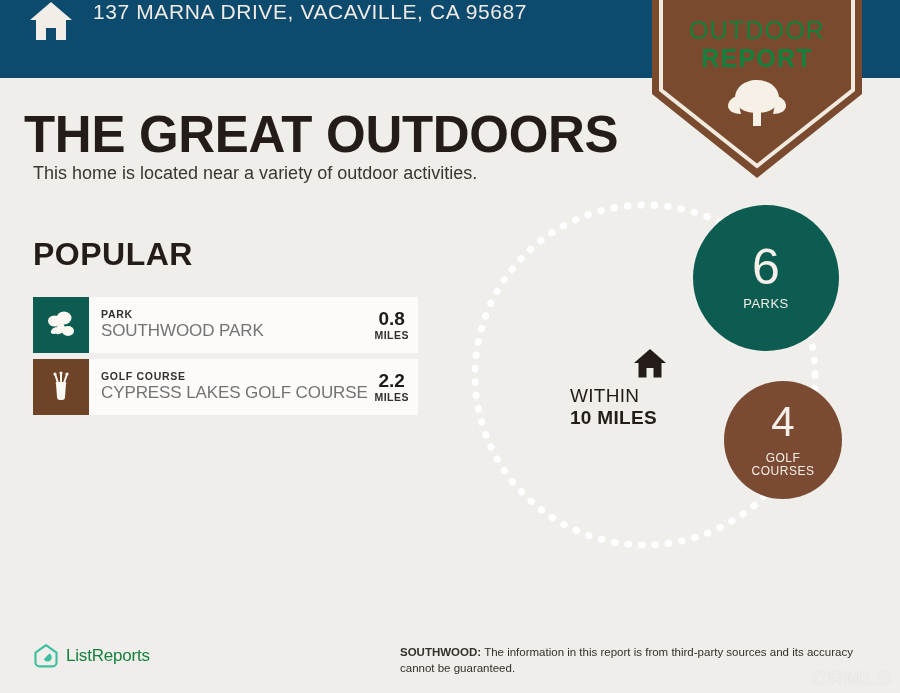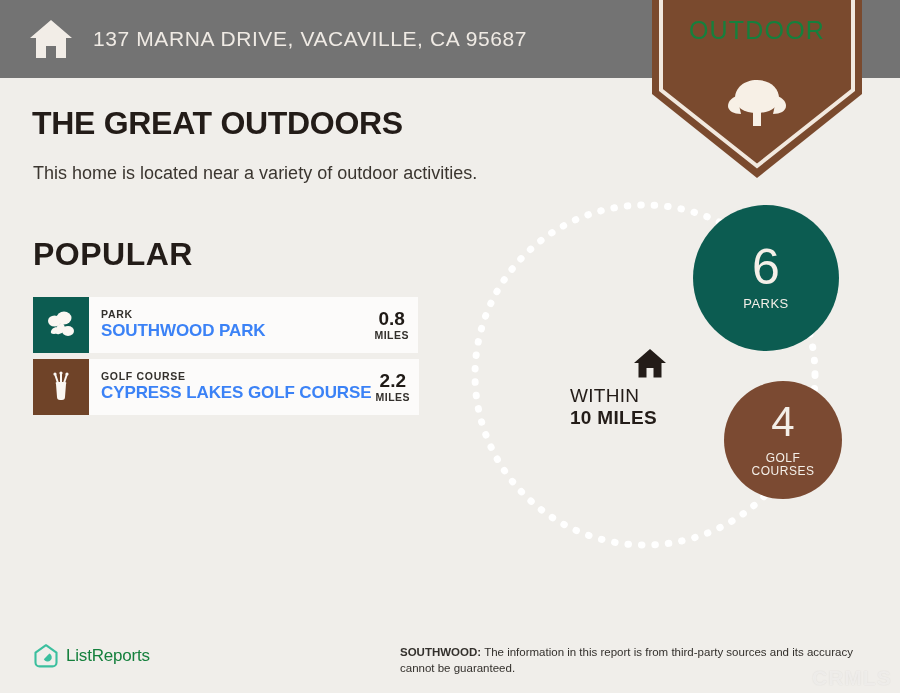--- a/index.html
+++ b/index.html
@@ -8,22 +8,22 @@
     font-family:"Liberation Sans", sans-serif;
     background:#F0EEEA;
     position:relative;
     overflow:hidden;
     -webkit-font-smoothing:antialiased;
   }
 
   
   #header {
     position:absolute; left:0; top:0; width:900px; height:78px;
-    background:#737373;
-    display:flex; align-items:center;
+    background:#0c4a6e;
+    display:flex; align-items:flex-start;
   }
   #header-home-icon { margin-left:28px; width:46px; height:42px; display:block; }
   #header-address {
     margin-left:19px;
     color:#EFEAE4;
     font-size:21px;
     letter-spacing:.6px;
     font-weight:400;
     white-space:nowrap;
   }
@@ -35,22 +35,22 @@
   #badge svg { display:block; width:210px; height:182px; }
   #badge-text {
     position:absolute; left:0; top:18px; width:210px;
     text-align:center; color:#15803d; pointer-events:none;
   }
   #badge-line1 { font-size:25px; letter-spacing:1.2px; line-height:1.12; font-weight:400; }
   #badge-line2 { font-size:25px; letter-spacing:1.2px; line-height:1.12; font-weight:700; }
 
   
   #page-title {
-    position:absolute; left:32px; top:105px;
-    font-size:32px; font-weight:700; letter-spacing:-.3px;
+    position:absolute; left:24px; top:105px;
+    font-size:51px; font-weight:700; letter-spacing:-.3px;
     color:#231C18; white-space:nowrap;
   }
   #page-subtitle {
     position:absolute; left:33px; top:163px;
     font-size:18px; color:#3B3630; font-weight:400; white-space:nowrap;
   }
   #popular-heading {
     position:absolute; left:33px; top:236px;
     font-size:32px; font-weight:700; letter-spacing:.5px;
     color:#231C18;
@@ -68,22 +68,22 @@
     flex:1; background:#FCFBFA;
     display:flex; align-items:center;
     padding:0 9px 0 12px;
   }
   .item-text { flex:1; min-width:0; }
   .item-category {
     font-size:10.5px; font-weight:700; letter-spacing:.7px;
     color:#33302C; line-height:1.25;
   }
   .item-name {
-    font-size:17px; font-weight:700; letter-spacing:-.1px;
-    color:#3b82f6; line-height:1.2; white-space:nowrap;
+    font-size:17px; font-weight:400; letter-spacing:-.1px;
+    color:#737373; line-height:1.2; white-space:nowrap;
   }
   .item-dist { text-align:center; flex:0 0 auto; padding-left:4px; }
   .item-dist-num { font-size:19px; font-weight:700; color:#1F1A16; line-height:1.05; }
   .item-dist-unit { font-size:10.5px; font-weight:700; letter-spacing:.5px; color:#33302C; }
 
   
   #infographic { position:absolute; left:455px; top:185px; width:445px; height:390px; }
   #dotted-circle { position:absolute; left:0; top:0; width:445px; height:390px; }
 
   .stat-circle {
@@ -147,20 +147,21 @@
     <path d="M9 -4 L201 -4 L201 92 L105 168 L9 92 Z" fill="none" stroke="#F2E9DF" stroke-width="4"></path>
     <g transform="translate(105,128)">
       <path d="M-4 0 h8 v-22 h-8 z" fill="#F7F0E6"></path>
       <path d="M0 -46 c-13 0 -22 8 -22 18 c0 9 9 15 22 15 c13 0 22 -6 22 -15 c0 -10 -9 -18 -22 -18 z" fill="#F7F0E6"></path>
       <path d="M-20 -30 c-6 2 -9 6 -9 10 c0 5 6 8 13 8 z" fill="#F7F0E6"></path>
       <path d="M20 -30 c6 2 9 6 9 10 c0 5 -6 8 -13 8 z" fill="#F7F0E6"></path>
     </g>
   </svg>
   <div id="badge-text">
     <div id="badge-line1">OUTDOOR</div>
+    <div id="badge-line2">REPORT</div>
   </div>
 </div>
 
 <h1 id="page-title">THE GREAT OUTDOORS</h1>
 <p id="page-subtitle">This home is located near a variety of outdoor activities.</p>
 <h2 id="popular-heading">POPULAR</h2>
 
 <div id="popular-list">
 
   <div class="list-item">

